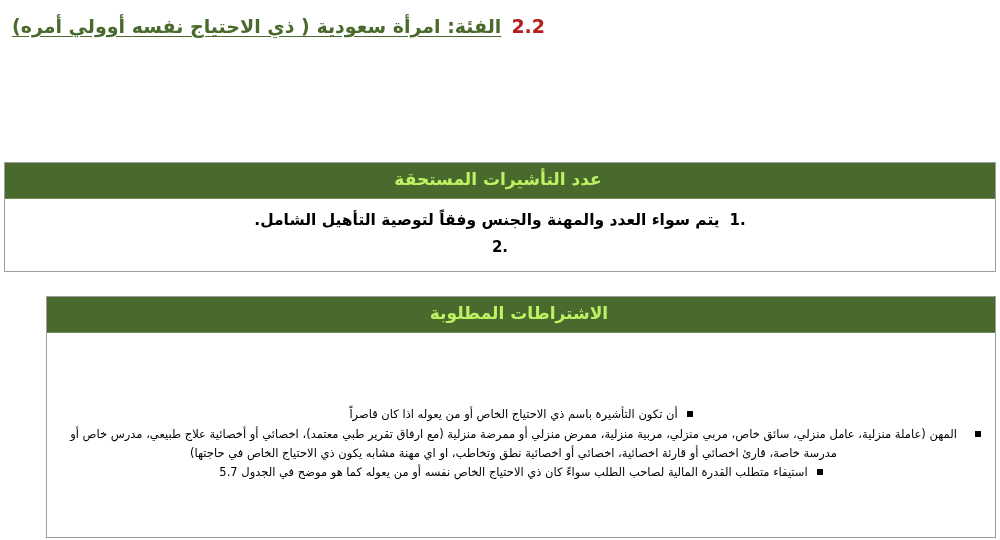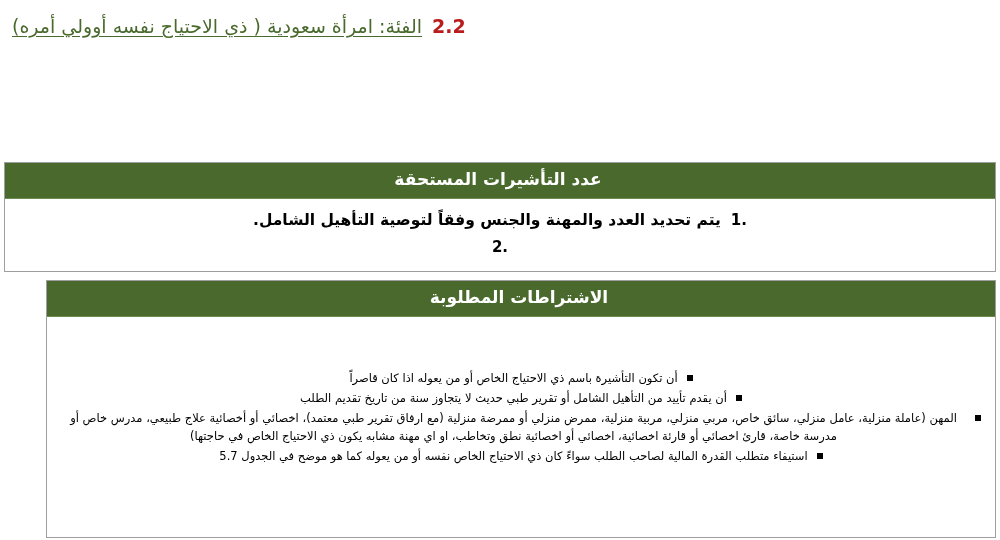--- a/index.html
+++ b/index.html
@@ -45,41 +45,41 @@
   .section-number {
     color: #b91c1c;
     font-size: 19px;
     font-weight: bold;
     direction: ltr;
     unicode-bidi: embed;
   }
   .section-title {
     color: #4a6a2d;
     font-size: 19px;
-    font-weight: normal;
+    font-weight: bold;
     text-decoration: underline;
     text-underline-offset: 3px;
     white-space: nowrap;
   }
 
   
   .doc-table {
     position: absolute;
     left: 4px;
     right: 4px;
     border: 1px solid #9e9e9e;
     box-sizing: border-box;
     background: #ffffff;
   }
   .table-one { top: 162px; }
-  .table-two { top: 280px; bottom: 2px; margin-left: 42px; }
+  .table-two { top: 296px; bottom: 2px; margin-left: 42px; }
 
   .table-header {
     background: #4a6a2d;
-    color: #ffffff;
+    color: #bef264;
     text-align: center;
     font-size: 17px;
     font-weight: bold;
     padding: 6px 8px 8px 4px;
     border-bottom: 1px solid #6d8a4f;
     line-height: 1.25;
   }
   .table-body {
     padding: 0;
     background: #ffffff;
@@ -109,21 +109,21 @@
     font-size: 15px;
     font-weight: bold;
     flex: 0 0 auto;
   }
   .num-text { flex: 0 0 auto; }
 
   
   ul.bullet-list {
     list-style: none;
     margin: 0;
-    padding: 52px 14px 8px 14px;
+    padding: 72px 14px 8px 14px;
     direction: rtl;
   }
   ul.bullet-list li {
     display: flex;
     flex-direction: row;
     align-items: flex-start;
     justify-content: center;
     gap: 9px;
     font-size: 11.5px;
     line-height: 1.62;
@@ -151,41 +151,37 @@
     <span class="section-title">الفئة: امرأة سعودية ( ذي الاحتياج نفسه أوولي أمره)</span>
   </div>
 </div>
 
 <div class="doc-table table-one">
   <div class="table-header">عدد التأشيرات المستحقة</div>
   <div class="table-body">
     <ol class="num-list">
       <li>
         <span class="num-marker">1.</span>
-        <span class="num-text">يتم تحديد العدد والمهنة والجنس وفقاً لتوصية التأهيل الشامل.</span>
+        <span class="num-text">يتم سواء العدد والمهنة والجنس وفقاً لتوصية التأهيل الشامل.</span>
       </li>
       <li>
         <span class="num-marker">2.</span>
       </li>
     </ol>
   </div>
 </div>
 
 <div class="doc-table table-two">
   <div class="table-header">الاشتراطات المطلوبة</div>
   <div class="table-body">
     <ul class="bullet-list">
       <li>
         <span class="bullet-marker"></span>
         <span class="bullet-text">أن تكون التأشيرة باسم ذي الاحتياج الخاص أو من يعوله اذا كان قاصراً</span>
       </li>
-      <li>
-        <span class="bullet-marker"></span>
-        <span class="bullet-text">أن يقدم تأييد من التأهيل الشامل أو تقرير طبي حديث لا يتجاوز سنة من تاريخ تقديم الطلب</span>
-      </li>
       <li class="wide">
         <span class="bullet-marker"></span>
         <span class="bullet-text multiline">المهن (عاملة منزلية، عامل منزلي، سائق خاص، مربي منزلي، مربية منزلية، ممرض منزلي أو ممرضة منزلية (مع ارفاق تقرير طبي معتمد)، اخصائي أو أخصائية علاج طبيعي، مدرس خاص أو مدرسة خاصة، قارئ اخصائي أو قارئة اخصائية، اخصائي أو اخصائية نطق وتخاطب، او اي مهنة مشابه يكون ذي الاحتياج الخاص في حاجتها)</span>
       </li>
       <li>
         <span class="bullet-marker"></span>
         <span class="bullet-text">استيفاء متطلب القدرة المالية لصاحب الطلب سواءً كان ذي الاحتياج الخاص نفسه أو من يعوله كما هو موضح في الجدول 5.7</span>
       </li>
     </ul>
   </div>

